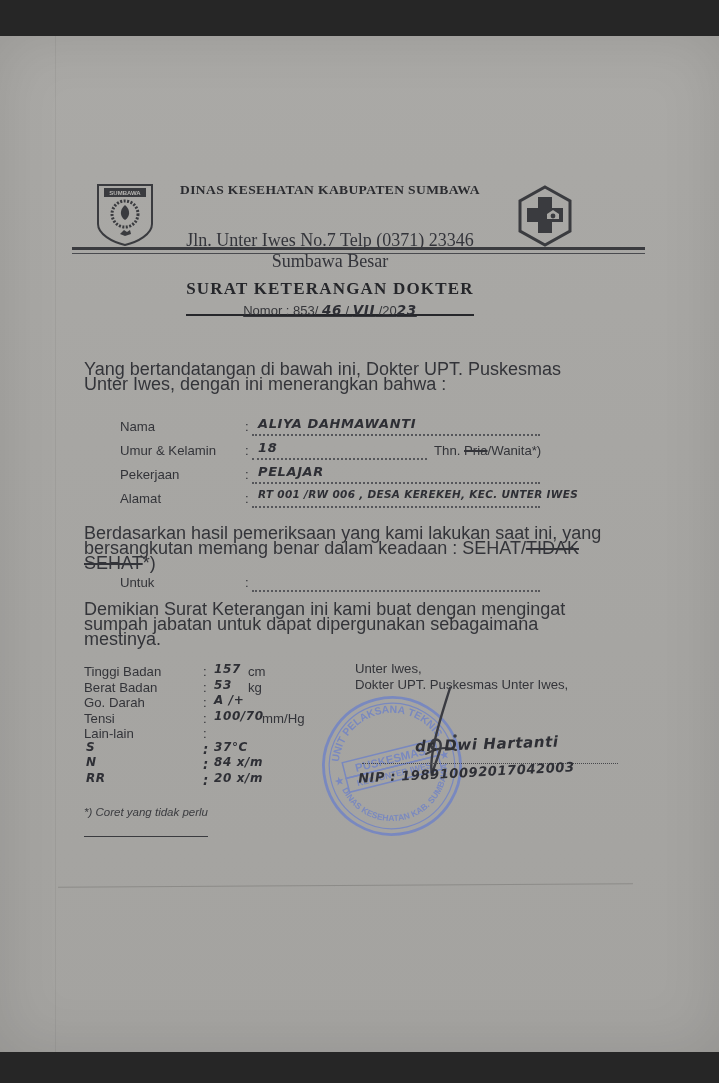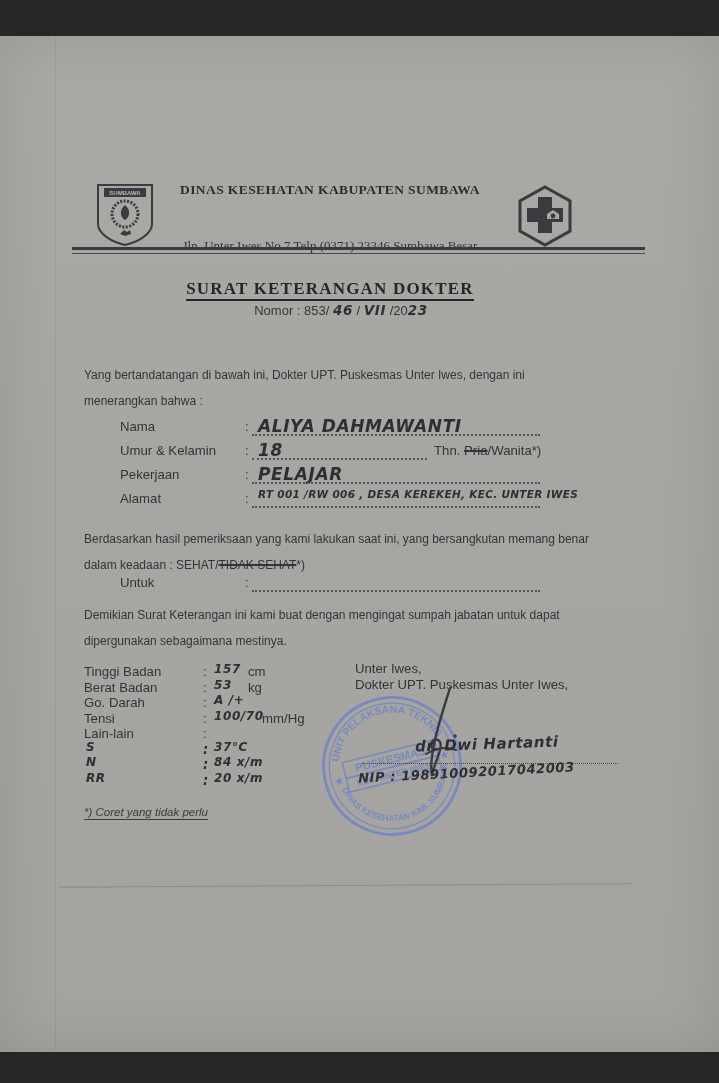--- a/index.html
+++ b/index.html
@@ -14,63 +14,63 @@
   .serif{font-family:"Liberation Serif",serif;}
   .hw{font-family:"DejaVu Sans",sans-serif;font-style:italic;font-weight:bold;
       color:#2e2f35;letter-spacing:0.6px;}
   .keepws{white-space:pre;}
   .center{text-align:center;}
   .strike{text-decoration:line-through;text-decoration-thickness:2px;}
 
   
   .hdr-agency{left:150px;top:146px;width:360px;font-size:13.5px;font-weight:bold;letter-spacing:0.4px;color:#2b2c30;}
   .hdr-facility{left:140px;top:160px;width:380px;font-size:22px;font-weight:bold;letter-spacing:0.3px;color:#232428;}
-  .hdr-address{left:150px;top:202px;width:360px;font-size:13px;color:#33343a;}
+  .hdr-address{left:150px;top:194px;width:360px;font-size:18px;color:#33343a;}
   .hdr-rule{left:72px;top:211px;width:573px;height:3px;border-top:3px solid #3a3b3f;border-bottom:1px solid #4a4b4f;}
 
   
   .logo-shield{left:94px;top:146px;width:62px;height:66px;}
   .logo-hex{left:514px;top:148px;width:62px;height:64px;}
 
   
   .doc-title{left:160px;top:243px;width:340px;font-size:17px;font-weight:bold;letter-spacing:1.2px;color:#26272b;}
-  .doc-title span{border-bottom:2px solid #26272b;padding-bottom:1px;margin-top:20px;}
-  .nomor{left:171px;top:266px;width:340px;font-size:13px;color:#35363a;}
+  .doc-title span{border-bottom:2px solid #26272b;padding-bottom:16px;margin-top:20px;}
+  .nomor{left:160px;top:266px;width:340px;font-size:13px;color:#35363a;text-decoration:underline;}
   .nomor .hw{font-size:13.5px;}
 
   
-  .para{font-size:12px;line-height:26px;color:#333439;}
+  .para{font-size:18px;line-height:15px;color:#333439;}
   .p1{left:84px;top:326px;width:505px;}
   .p2{left:84px;top:490px;width:520px;}
   .p3{left:84px;top:566px;width:515px;}
 
   
   .frow{left:0;top:0;width:719px;height:22px;font-size:13.2px;color:#333439;}
   .flabel{position:absolute;left:120px;top:3px;}
   .fcolon{position:absolute;left:245px;top:3px;}
-  .fval{position:absolute;left:258px;top:0px;font-size:17px;}
+  .fval{position:absolute;left:258px;top:0px;font-size:13px;}
   .dotline{position:absolute;border-bottom:2px dotted #55565a;height:18px;}
 
   
   .vrow{left:0;width:400px;height:16px;font-size:13.2px;color:#333439;}
   .vlabel{position:absolute;left:84px;top:0;}
   .vcolon{position:absolute;left:203px;top:0;}
   .vval{position:absolute;left:214px;top:-2px;font-size:12px;text-align:center;}
   .vunit{position:absolute;top:0;}
   .vlabel-hw{position:absolute;left:86px;top:-2px;font-size:12px;}
 
   
   .place-line{left:355px;top:625px;width:320px;font-size:13.2px;color:#333439;}
   .role-line{left:355px;top:641px;width:320px;font-size:13.2px;color:#333439;}
   .sig-name{left:415px;top:699px;font-size:15px;transform:rotate(-2deg);}
   .name-dots{left:362px;top:726px;width:256px;border-bottom:1.5px dotted #46474b;height:1px;}
   .sig-nip{left:358px;top:729px;font-size:13px;transform:rotate(-3deg);}
 
   .footnote{left:84px;top:770px;font-size:11.5px;font-style:italic;color:#3a3b3f;}
-  .footnote span{border-bottom:1px solid #3a3b3f;padding-bottom:1px;}
+  .footnote span{border-bottom:1px solid #3a3b3f;padding-bottom:18px;}
 
   .foldline{left:58px;top:849px;width:575px;height:1px;background:#8c8b88;transform:rotate(-0.35deg);}
 
   .stamp{left:316px;top:654px;width:152px;height:152px;opacity:0.82;transform:rotate(-14deg);}
   .signature{left:398px;top:648px;width:80px;height:115px;}
 </style>
 </head>
 <body>
 
 <div class="stage">

